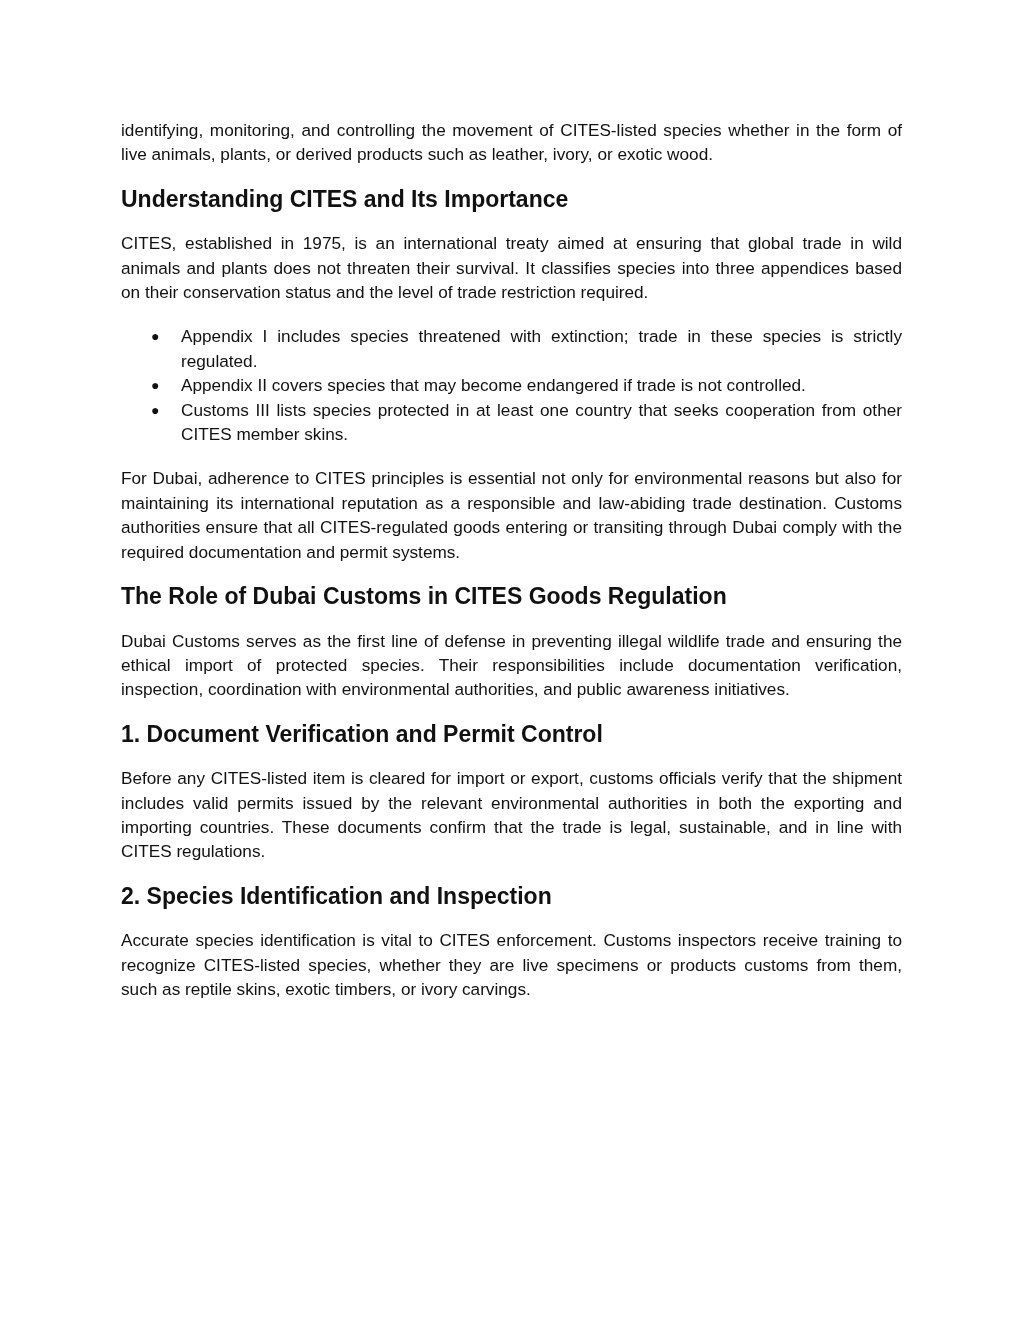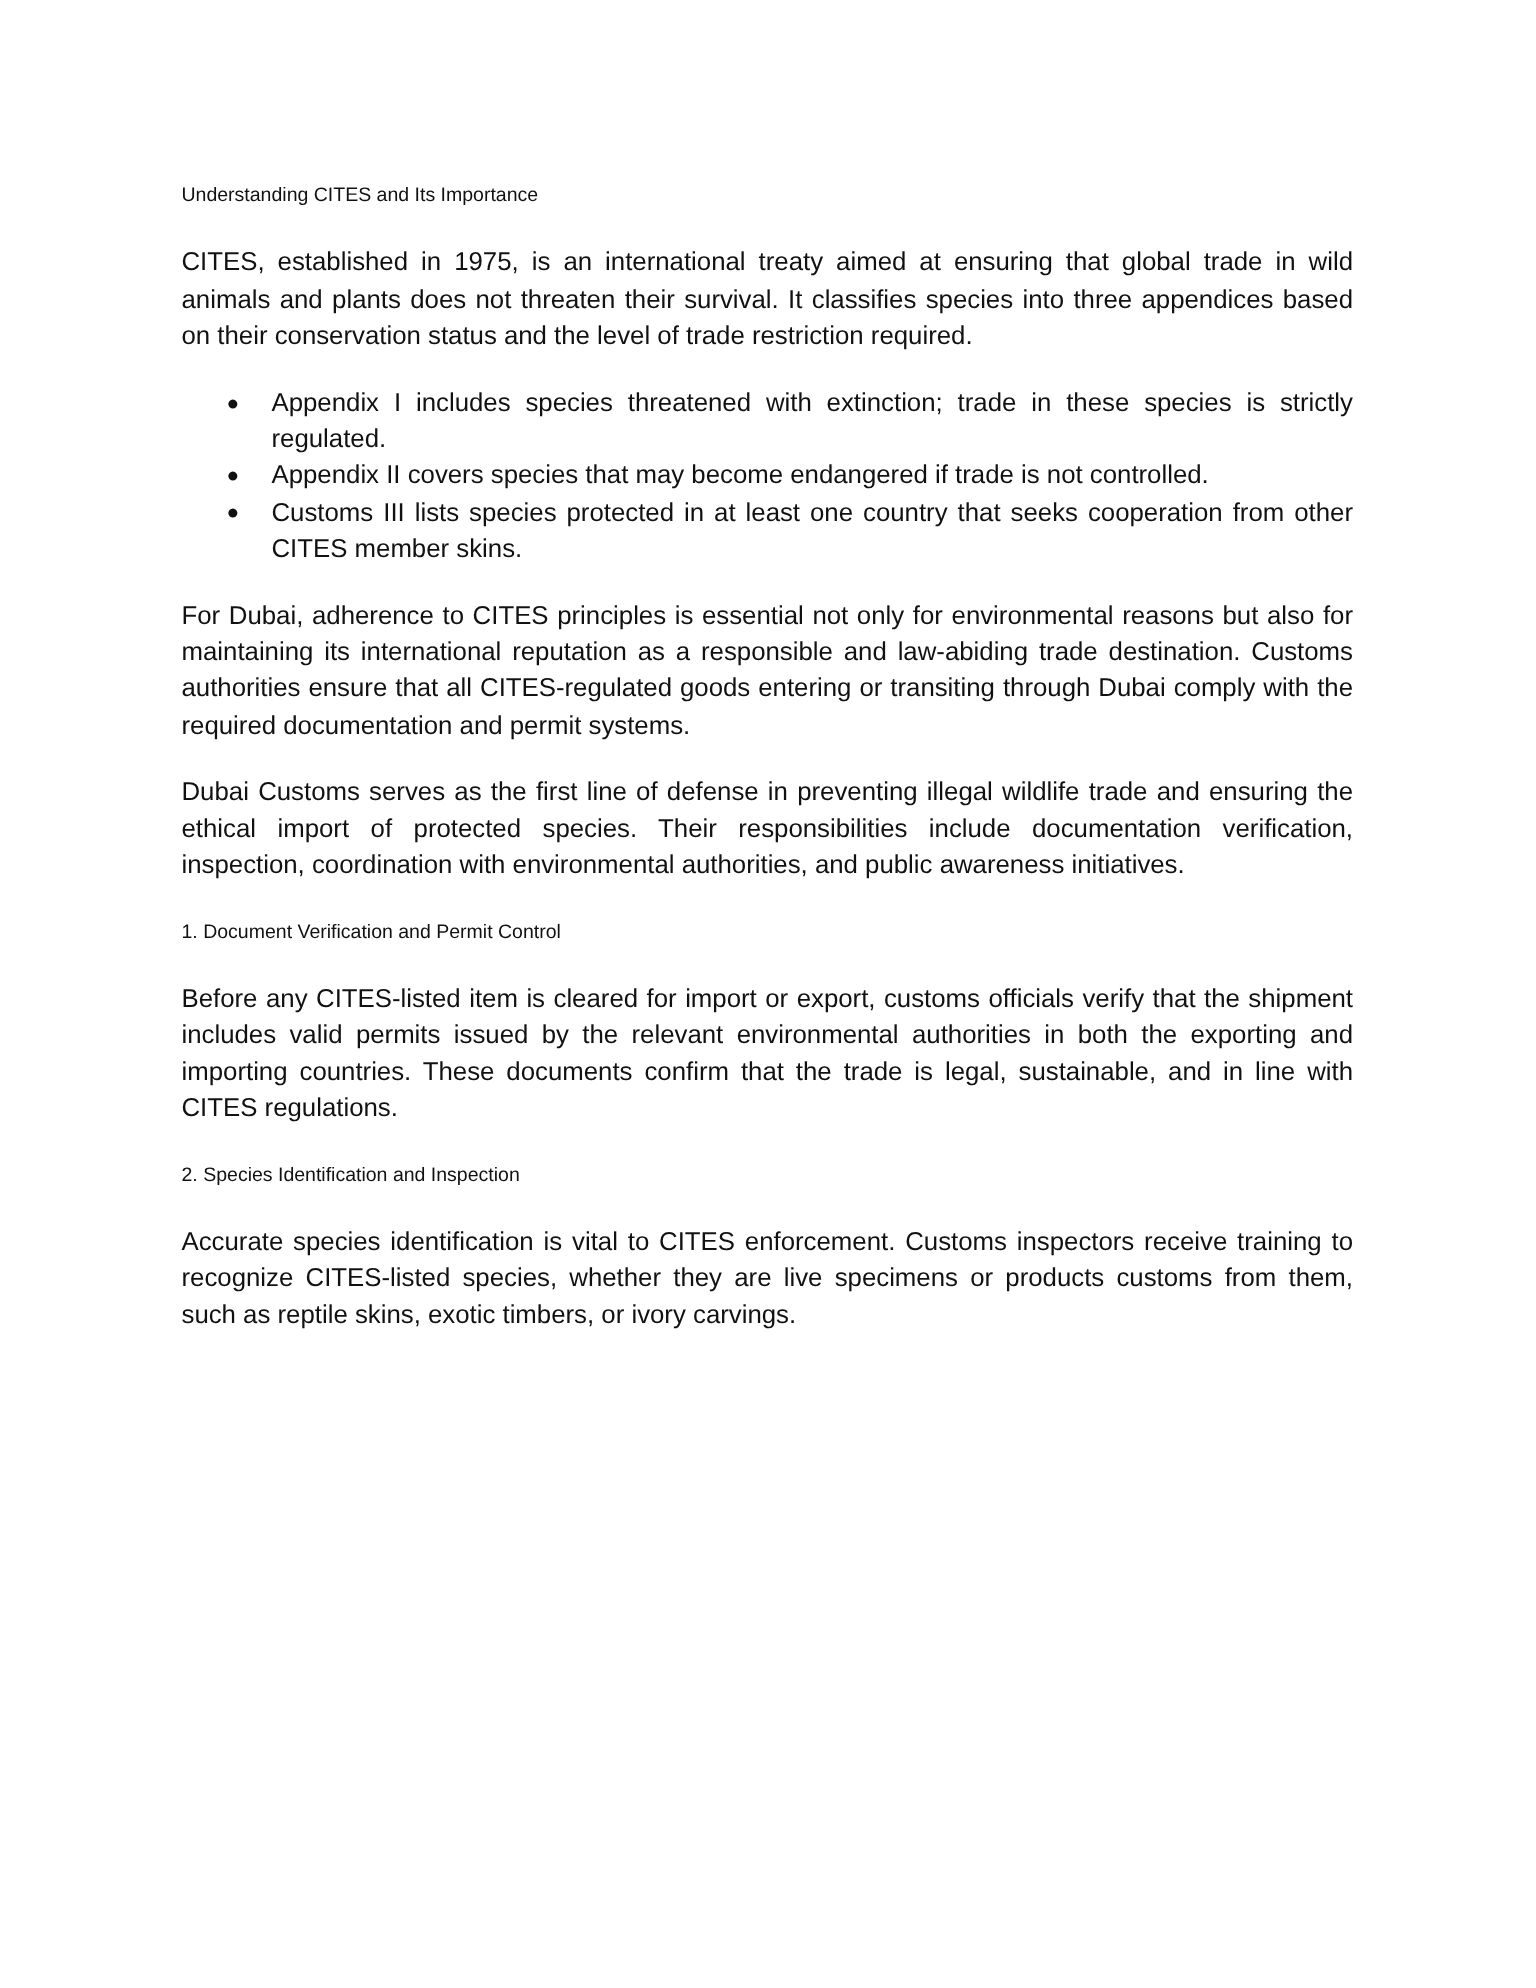--- a/index.html
+++ b/index.html
@@ -21,23 +21,23 @@
       top: 118px;
       width: 781px;
       font-size: 17.2px;
       line-height: 24.4px;
     }
     p {
       margin: 0 0 20px 0;
       text-align: justify;
     }
     h2 {
-      font-size: 13px;
+      font-size: 23px;
       line-height: 24.4px;
-      font-weight: normal;
+      font-weight: bold;
       margin: 0 0 20px 0;
     }
     ul.bullets {
       list-style: none;
       margin: 0 0 20px 0;
       padding: 0;
     }
     ul.bullets li {
       position: relative;
       padding-left: 60px;
@@ -48,20 +48,21 @@
       left: 30px;
       top: 0;
       font-size: 14px;
     }
     ul.bullets li b { font-weight: normal; }
   </style>
 </head>
 <body>
 
 <div class="page">
+  <p>identifying, monitoring, and controlling the movement of CITES-listed species whether in the form of live animals, plants, or derived products such as leather, ivory, or exotic wood.</p>
 
   <h2>Understanding CITES and Its Importance</h2>
 
   <p>CITES, established in 1975, is an international treaty aimed at ensuring that global trade in wild animals and plants does not threaten their survival. It classifies species into three appendices based on their conservation status and the level of trade restriction required.</p>
 
   <ul class="bullets">
     <li>
       <span class="dot">●</span>
       <b>Appendix I</b><span> includes species threatened with extinction; trade in these species is strictly regulated.</span>
     </li>
@@ -70,20 +71,21 @@
       <b>Appendix II</b><span> covers species that may become endangered if trade is not controlled.</span>
     </li>
     <li>
       <span class="dot">●</span>
       <b>Customs III</b><span> lists species protected in at least one country that seeks cooperation from other CITES member skins.</span>
     </li>
   </ul>
 
   <p>For Dubai, adherence to CITES principles is essential not only for environmental reasons but also for maintaining its international reputation as a responsible and law-abiding trade destination. Customs authorities ensure that all CITES-regulated goods entering or transiting through Dubai comply with the required documentation and permit systems.</p>
 
+  <h2>The Role of Dubai Customs in CITES Goods Regulation</h2>
 
   <p>Dubai Customs serves as the first line of defense in preventing illegal wildlife trade and ensuring the ethical import of protected species. Their responsibilities include documentation verification, inspection, coordination with environmental authorities, and public awareness initiatives.</p>
 
   <h2>1. Document Verification and Permit Control</h2>
 
   <p>Before any CITES-listed item is cleared for import or export, customs officials verify that the shipment includes valid permits issued by the relevant environmental authorities in both the exporting and importing countries. These documents confirm that the trade is legal, sustainable, and in line with CITES regulations.</p>
 
 
   <h2>2. Species Identification and Inspection</h2>
 

